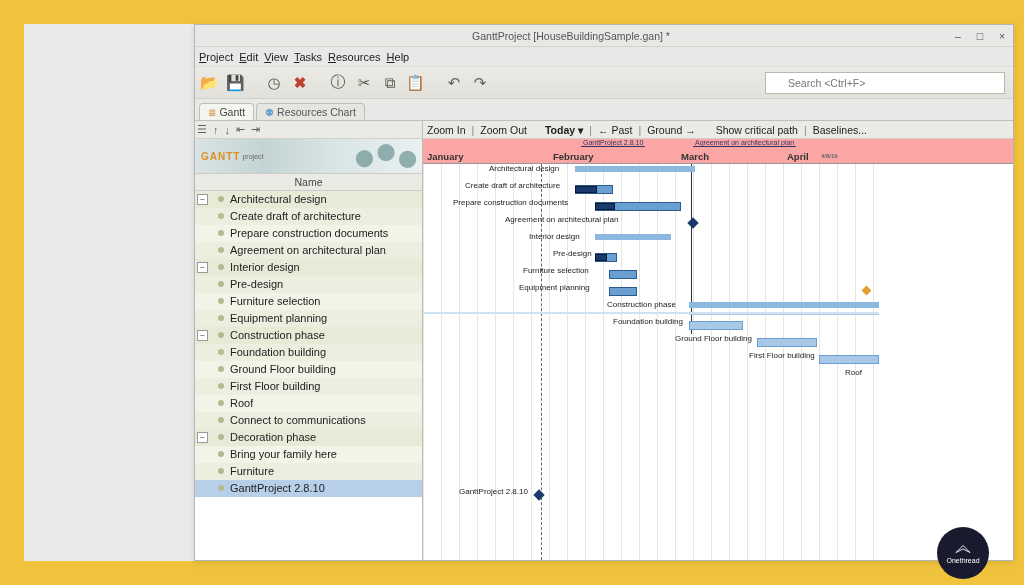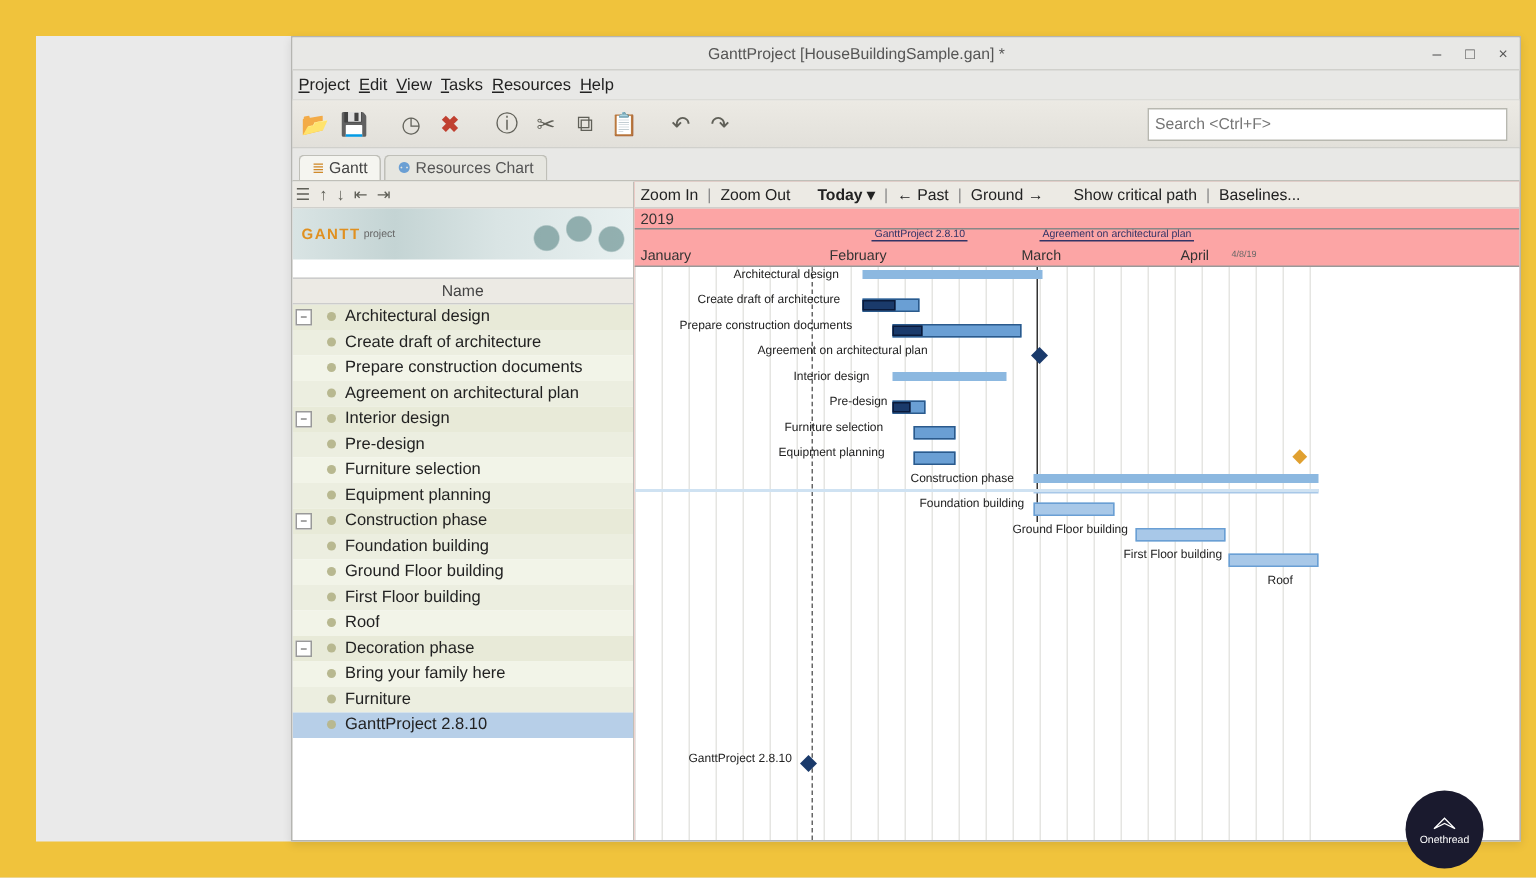--- a/index.html
+++ b/index.html
@@ -12,42 +12,42 @@
   .titlebar .wbtn { width: 18px; height: 14px; margin: 0 2px; display:flex; align-items:center; justify-content:center; color:#555; }
   
   .menubar { height: 20px; display: flex; align-items: center; padding: 0 4px; gap: 6px; font-size: 11px; color: #222; border-bottom:1px solid #dcdcd8;}
   .menubar span { text-decoration: underline; text-decoration-color: transparent; cursor:default; }
   .menubar span::first-letter { text-decoration: underline; }
   
   .toolbar { height: 32px; display: flex; align-items: center; padding: 0 2px; border-bottom: 1px solid #d0d0cc; background: linear-gradient(#eceae4,#e2e0da); }
   .tbtn { width: 26px; height: 26px; display:flex; align-items:center; justify-content:center; color:#606058; font-size:15px; }
   .tsep { width: 12px; }
   .search-wrap { margin-left:auto; margin-right:6px; }
-  .search { width: 240px; height:22px; border:1px solid #b8b8b0; background:#fff; font-size:10.5px; color:#888; padding:0 4px; }
+  .search { width: 240px; height:22px; border:1px solid #b8b8b0; background:#fff; font-size:10.5px; color:#888; padding:0 22px; }
   
   .tabrow { height: 22px; display:flex; align-items:flex-end; padding: 0 4px; background:#e8e8e6; border-bottom:1px solid #bfbfb8;}
   .tab { border:1px solid #bfbfb8; border-bottom:none; border-top-left-radius:4px; border-top-right-radius:4px; background:#f5f5f0; font-size:10.5px; padding:2px 8px; margin-right:2px; display:flex; align-items:center; gap:3px; color:#444;}
   .tab .ticon { color:#d08a2a; font-size:10px; }
   .tab.inactive { background:#e6e6e0; color:#555; }
   
   .content { flex:1; display:flex; overflow:hidden; }
   .leftpane { width: 228px; border-right:1px solid #bfbfb8; display:flex; flex-direction:column; background:#fff;}
   .rightpane { flex:1; display:flex; flex-direction:column; background:#fca5a5; overflow:hidden;}
   
   .tasktoolbar { height:18px; display:flex; align-items:center; padding:0 2px; gap:6px; font-size:11px; color:#606058; background:#eceae4; border-bottom:1px solid #d0d0cc;}
   
   .logostrip { height:34px; background: linear-gradient(90deg,#d9e4e4 0, #c4d4d4 30%, #d9e4e4 60%, #e8f0f0 100%); position:relative; display:flex; align-items:center; padding-left:6px;}
   .logostrip .hex { position:absolute; right:0; top:0; width:120px; height:34px; background:
      radial-gradient(circle at 70% 40%, #5a8585 8px, transparent 9px),
      radial-gradient(circle at 88% 60%, #5a8585 8px, transparent 9px),
      radial-gradient(circle at 52% 58%, #5a8585 8px, transparent 9px); opacity:.6;}
   .logostrip .logotxt { font-size:10px; font-weight:bold; color:#e09020; letter-spacing:1px;}
   .logostrip .sub { font-size:7px; color:#666; margin-left:2px;}
   
-  .colhdr { height:18px; background:#eceae4; border-top:1px solid #ccc; border-bottom:1px solid #ccc; font-size:10.5px; color:#444; display:flex; align-items:center; justify-content:center;margin-top:12px;}
+  .colhdr { height:18px; background:#eceae4; border-top:1px solid #ccc; border-bottom:1px solid #ccc; font-size:10.5px; color:#444; display:flex; align-items:center; justify-content:center;}
   
   .tree { flex:1; overflow:auto; font-size:11px; color:#222;}
   .trow { height:17px; display:flex; align-items:center; padding-left:2px; border-bottom:1px solid transparent;}
   .trow.parent { background:#e8ead8; }
   .trow.child { background:#eceee0; }
   .trow.child.alt { background:#f2f4e8; }
   .trow.sel { background:#b7cfe8; }
   .expander { width:11px; height:11px; border:1px solid #999; font-size:8px; line-height:9px; text-align:center; margin-right:4px; color:#333; background:#fff;}
   .spacer { width:15px;}
   .bullet { width:6px; height:6px; border-radius:50%; background:#b8b890; margin:0 6px;}
@@ -56,21 +56,21 @@
   .zoomrow { height:18px; display:flex; align-items:center; font-size:10.5px; color:#222; padding:0 4px; gap:4px; background:#eceae4; border-bottom:1px solid #d0d0cc;}
   .zoomrow .sep { color:#888; margin:0 2px;}
   .zoomrow .bold { font-weight:bold;}
   
   .yearrow { height:14px; font-size:10px; color:#333; padding:0 4px; display:flex; align-items:flex-end; border-bottom:1px solid #888;}
   
   .msrow { height:11px; position:relative; font-size:7px; color:#336; }
   .msrow .ms { position:absolute; top:0; border-bottom:1px solid #336; padding:0 2px; white-space:nowrap;}
   
   .monthrow { height:14px; position:relative; border-bottom:1px solid #999; font-size:9.5px; color:#333;}
-  .monthrow span { position:absolute; top:1px;}
+  .monthrow span { position:absolute; top:1px;font-weight:bold;}
   .datemark { position:absolute; font-size:6px; color:#666;}
   
   .chart { flex:1; position:relative; background:#fff; overflow:hidden;}
   .grid-v { position:absolute; top:0; bottom:0; border-left:1px solid #e5e5e2;}
   .nowline { position:absolute; top:0; bottom:0; border-left:1px dashed #666;}
   .depline { position:absolute; top:0; bottom:0; border-left:1px solid #333;}
   .ganttrow { position:absolute; left:0; right:0; height:17px;}
   .glabel { position:absolute; font-size:8px; color:#222; white-space:nowrap; top:0;}
   .gbar { position:absolute; height:9px; top:4px; background:#6a9fd4; border:1px solid #2b5a8c;}
   .gbar.dark { background:#1a3a6b; border-color:#0a1a3b;}
@@ -213,20 +213,25 @@
             </div>
             <div class="trow child">
               <div class="spacer"></div>
               <div class="bullet"></div>
               <div class="txt">First Floor building</div>
             </div>
             <div class="trow child alt">
               <div class="spacer"></div>
               <div class="bullet"></div>
               <div class="txt">Roof</div>
+            </div>
+            <div class="trow child">
+              <div class="spacer"></div>
+              <div class="bullet"></div>
+              <div class="txt">Connect to communications</div>
             </div>
             <div class="trow parent">
               <div class="expander">−</div>
               <div class="bullet"></div>
               <div class="txt">Decoration phase</div>
             </div>
             <div class="trow child alt">
               <div class="spacer"></div>
               <div class="bullet"></div>
               <div class="txt">Bring your family here</div>
@@ -253,23 +258,20 @@
           <span class="bold"><span>Today</span> ▾</span>
             <span class="sep">|</span>
           <span>← Past</span>
             <span class="sep">|</span>
           <span>Ground →</span>
           <span style="width:12px"></span>
           <span>Show critical path</span>
             <span class="sep">|</span>
           <span>Baselines...</span>
         </div>
-        <div class="yearrow">
-            <span>2019</span>
-          </div>
         <div class="msrow" id="msrow">
             <div class="ms" style="left: 158px;">GanttProject 2.8.10</div>
             <div class="ms" style="left: 270px;">Agreement on architectural plan</div>
           </div>
         <div class="monthrow" id="monthrow">
             <span style="left: 4px;">January</span>
             <span style="left: 130px;">February</span>
             <span style="left: 258px;">March</span>
             <span style="left: 364px;">April</span>
             <span class="datemark" style="left: 398px; top: 3px;">4/8/19</span>

